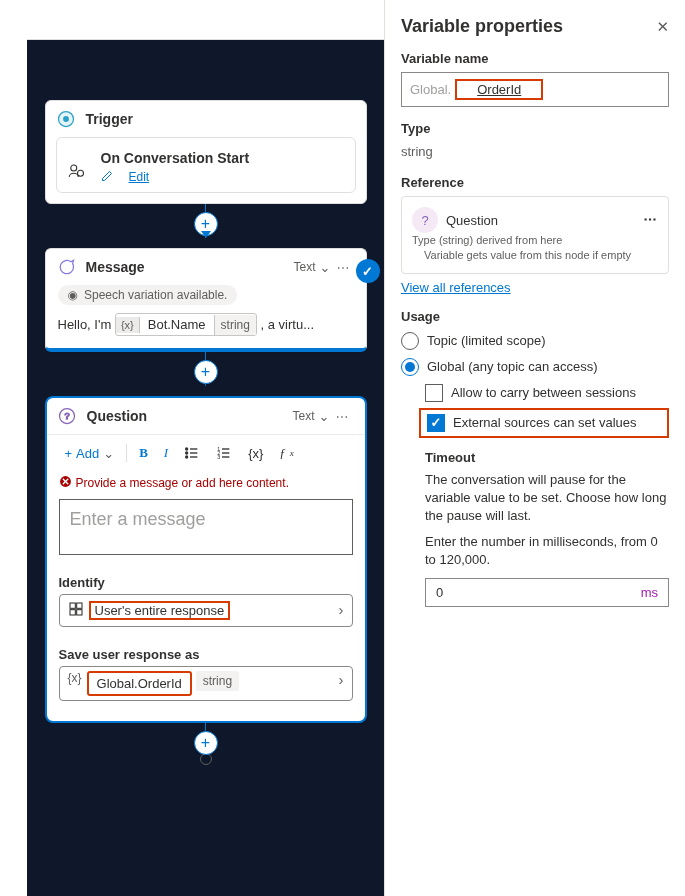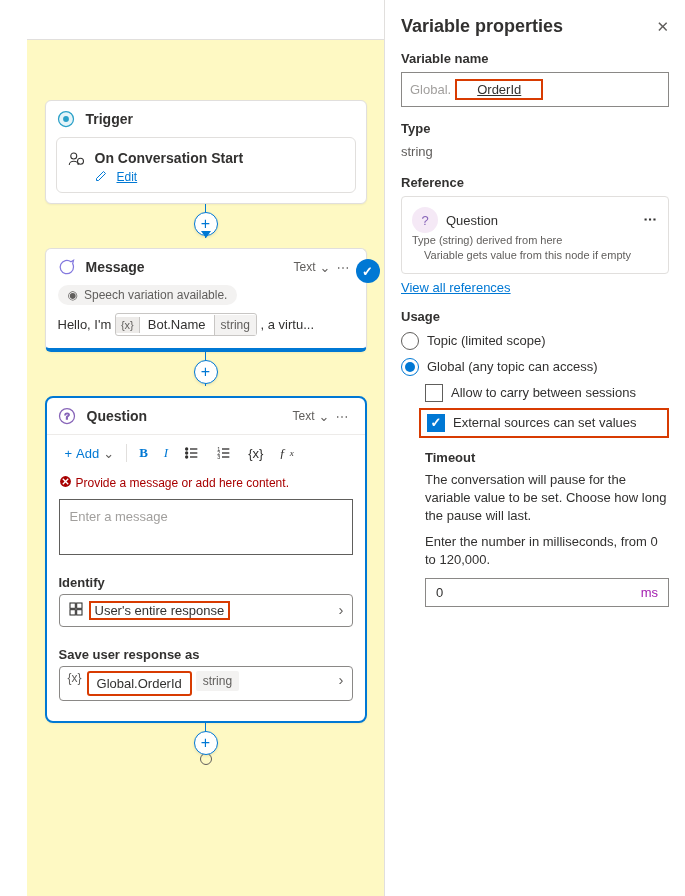--- a/index.html
+++ b/index.html
@@ -1,51 +1,51 @@
 <!DOCTYPE html>
 <html><head>
 <meta charset="utf-8">
 <style>
 * { box-sizing: border-box; margin: 0; padding: 0; }
 body { font-family: "Segoe UI", -apple-system, sans-serif; font-size: 13px; color: #323130; width: 685px; height: 896px; display: flex; background: #fff; overflow: hidden; }
-.canvas { flex: 1; background: #fef9c3; border-right: 1px solid #e1dfdd; position: relative; overflow: hidden; margin-left: 27px; }
+.canvas { flex: 1; background: #0f172a; border-right: 1px solid #e1dfdd; position: relative; overflow: hidden; margin-left: 27px; }
 .panel { width: 300px; background: #fff; padding: 16px; overflow-y: auto; }
 
 
 .node { width: 322px; margin: 0 auto; background: #fff; border: 1px solid #e1dfdd; border-radius: 6px; margin-top: 10px; box-shadow: 0 1px 2px rgba(0,0,0,0.05); }
 .node-header { display: flex; align-items: center; padding: 8px 10px 8px 0; }
 .icon-box { width: 40px; display: flex; align-items: center; justify-content: center; color: #0078d4; }
 .icon-box svg { width: 20px; height: 20px; }
 .node-title { font-weight: 600; font-size: 14px; flex: 1; }
 .node-header .tag { font-size: 12px; color: #605e5c; margin-right: 4px; }
 .chev { color: #605e5c; }
 .more-dots { color: #605e5c; padding: 2px 6px; cursor: pointer; }
 .subnode { border: 1px solid #e1dfdd; border-radius: 6px; margin: 0 10px 10px 10px; padding: 8px 10px; }
 .subnode-title { font-weight: 600; font-size: 14px; }
-.edit-row { display: flex; align-items: flex-start; gap: 10px; margin-top: 4px; }
+.edit-row { display: flex; align-items: flex-end; gap: 16px; margin-top: 4px; }
 .edit-link { color: #0078d4; text-decoration: underline; font-size: 12px; cursor: pointer; }
 
 .connector { width: 1px; background: #0078d4; margin: 0 auto; position: relative; }
 .add-btn { width: 24px; height: 24px; border-radius: 50%; border: 1px solid #0078d4; background: #fff; color: #0078d4; display: flex; align-items: center; justify-content: center; position: absolute; left: 50%; transform: translateX(-50%); font-size: 16px; cursor: pointer; box-shadow: 0 1px 3px rgba(0,0,0,0.1); }
 .triangle-down { width: 0; height: 0; border-left: 5px solid transparent; border-right: 5px solid transparent; border-top: 7px solid #0078d4; position: absolute; left: 50%; transform: translateX(-50%); }
 
 .pill { display: inline-flex; align-items: center; background: #f3f2f1; border-radius: 12px; padding: 3px 10px; font-size: 12px; color: #605e5c; gap: 6px; }
 .token { display: inline-flex; align-items: center; border: 1px solid #c8c6c4; border-radius: 3px; background: #fff; }
 .token .var-ico { background: #edebe9; padding: 2px 5px; color: #605e5c; border-right: 1px solid #c8c6c4; font-size: 11px; }
 .token .var-name { padding: 3px 8px; font-size: 13px; }
 .token .var-type { background: #f3f2f1; padding: 3px 6px; font-size: 12px; color: #605e5c; border-left: 1px solid #c8c6c4; }
 .msg-body { padding: 8px 12px 12px 12px; font-size: 13px; }
 
 .node-selected { border: 2px solid #0078d4; border-radius: 8px; position: relative; }
 .sel-badge { position: absolute; top: 10px; right: -14px; width: 24px; height: 24px; background: #0078d4; border-radius: 50%; display: flex; align-items: center; justify-content: center; color: #fff; font-weight: bold; font-size: 13px; }
 .toolbar { display: flex; align-items: center; padding: 6px 10px; border-top: 1px solid #edebe9; }
 .toolbar .tb-item { padding: 4px 8px; color: #0078d4; cursor: pointer; font-size: 13px; display: flex; align-items: center; gap: 4px; }
 .toolbar .divider { width: 1px; height: 18px; background: #e1dfdd; margin: 0 4px; }
 .error-row { color: #a80000; font-size: 12px; padding: 4px 12px; display: flex; align-items: center; gap: 4px; }
-.msg-input { margin: 4px 12px 12px 12px; border: 1px solid #605e5c; padding: 9px 10px; font-size: 13px; color: #a19f9d; height: 56px; }
+.msg-input { margin: 4px 12px 12px 12px; border: 1px solid #605e5c; padding: 9px 10px; font-size: 18px; color: #a19f9d; height: 56px; }
 
 .section-label { font-weight: 600; font-size: 13px; padding: 8px 12px 4px 12px; }
 .picker { margin: 0 12px 12px 12px; border: 1px solid #8a8886; border-radius: 4px; display: flex; align-items: flex-start; padding: 6px 8px; cursor: pointer; }
 .picker .chev-right { margin-left: auto; color: #605e5c; font-size: 15px; }
 .picker-highlight { border: 2px solid #d83b01; margin-right: -1px; margin-left: -1px; padding: 0 4px; }
 
 .node-accent { border-bottom: 4px solid #0078d4; }
 
 
 .panel-header { display: flex; align-items: center; justify-content: space-between; margin-bottom: 14px; }

